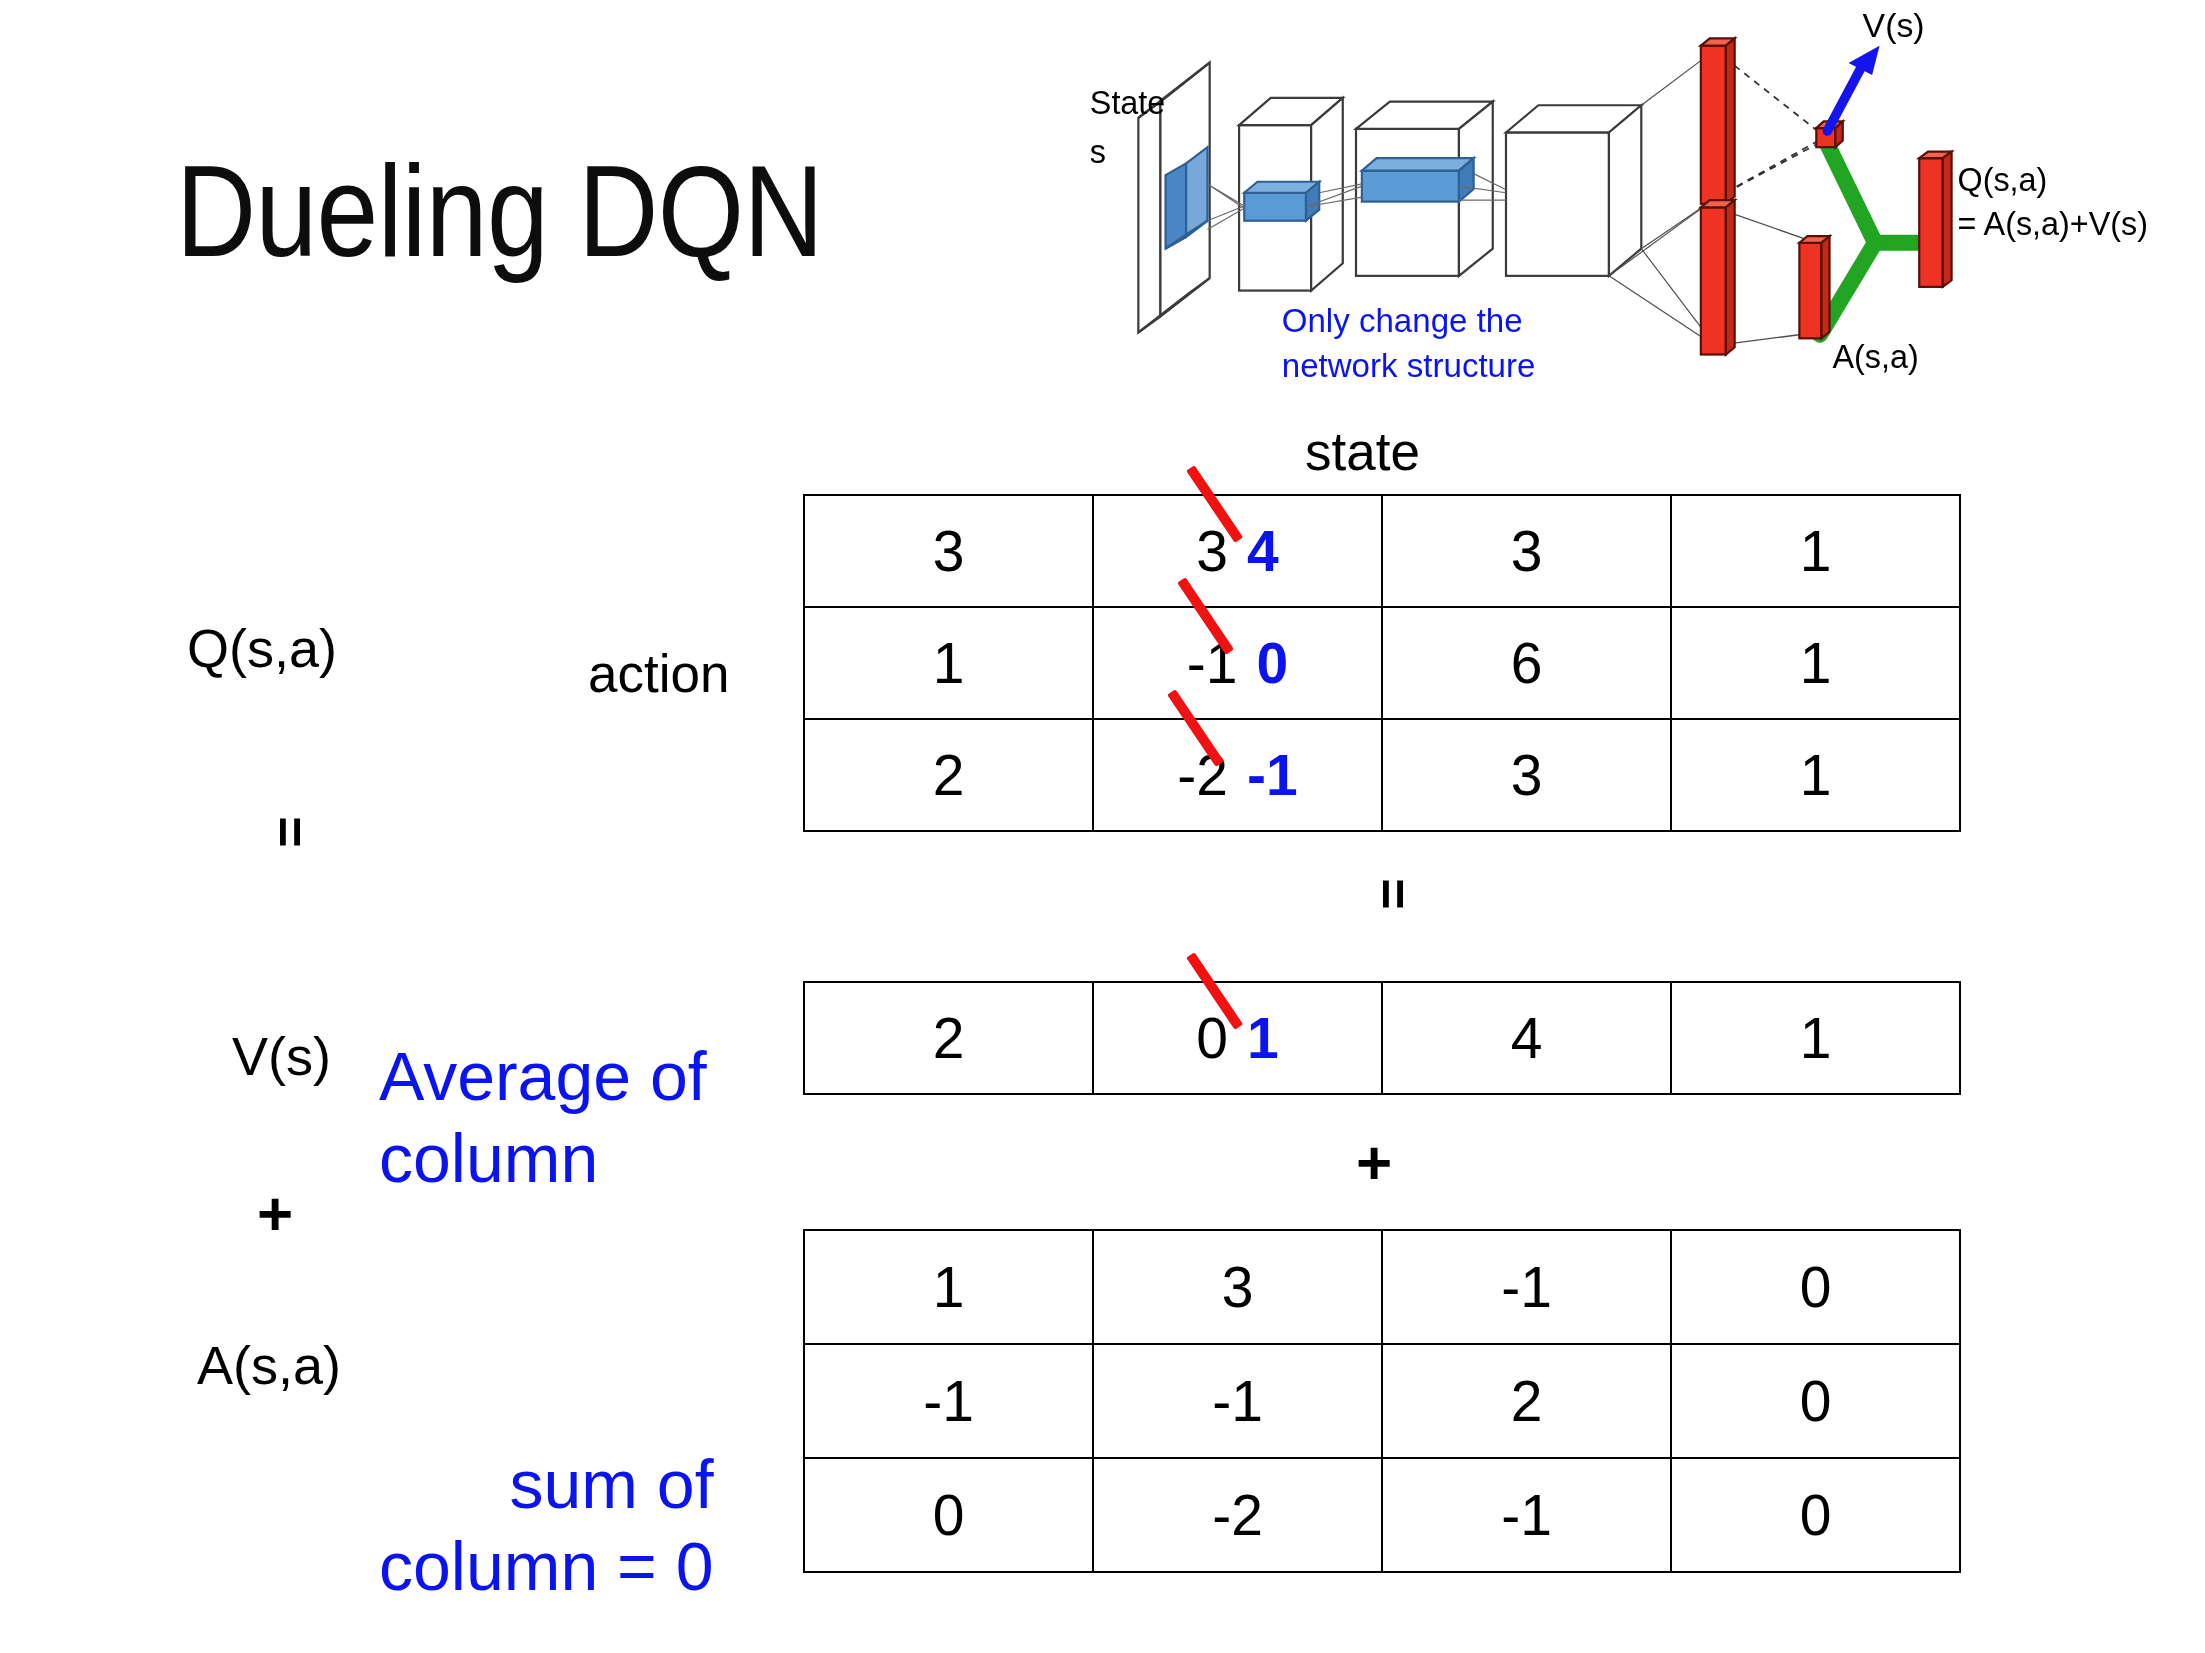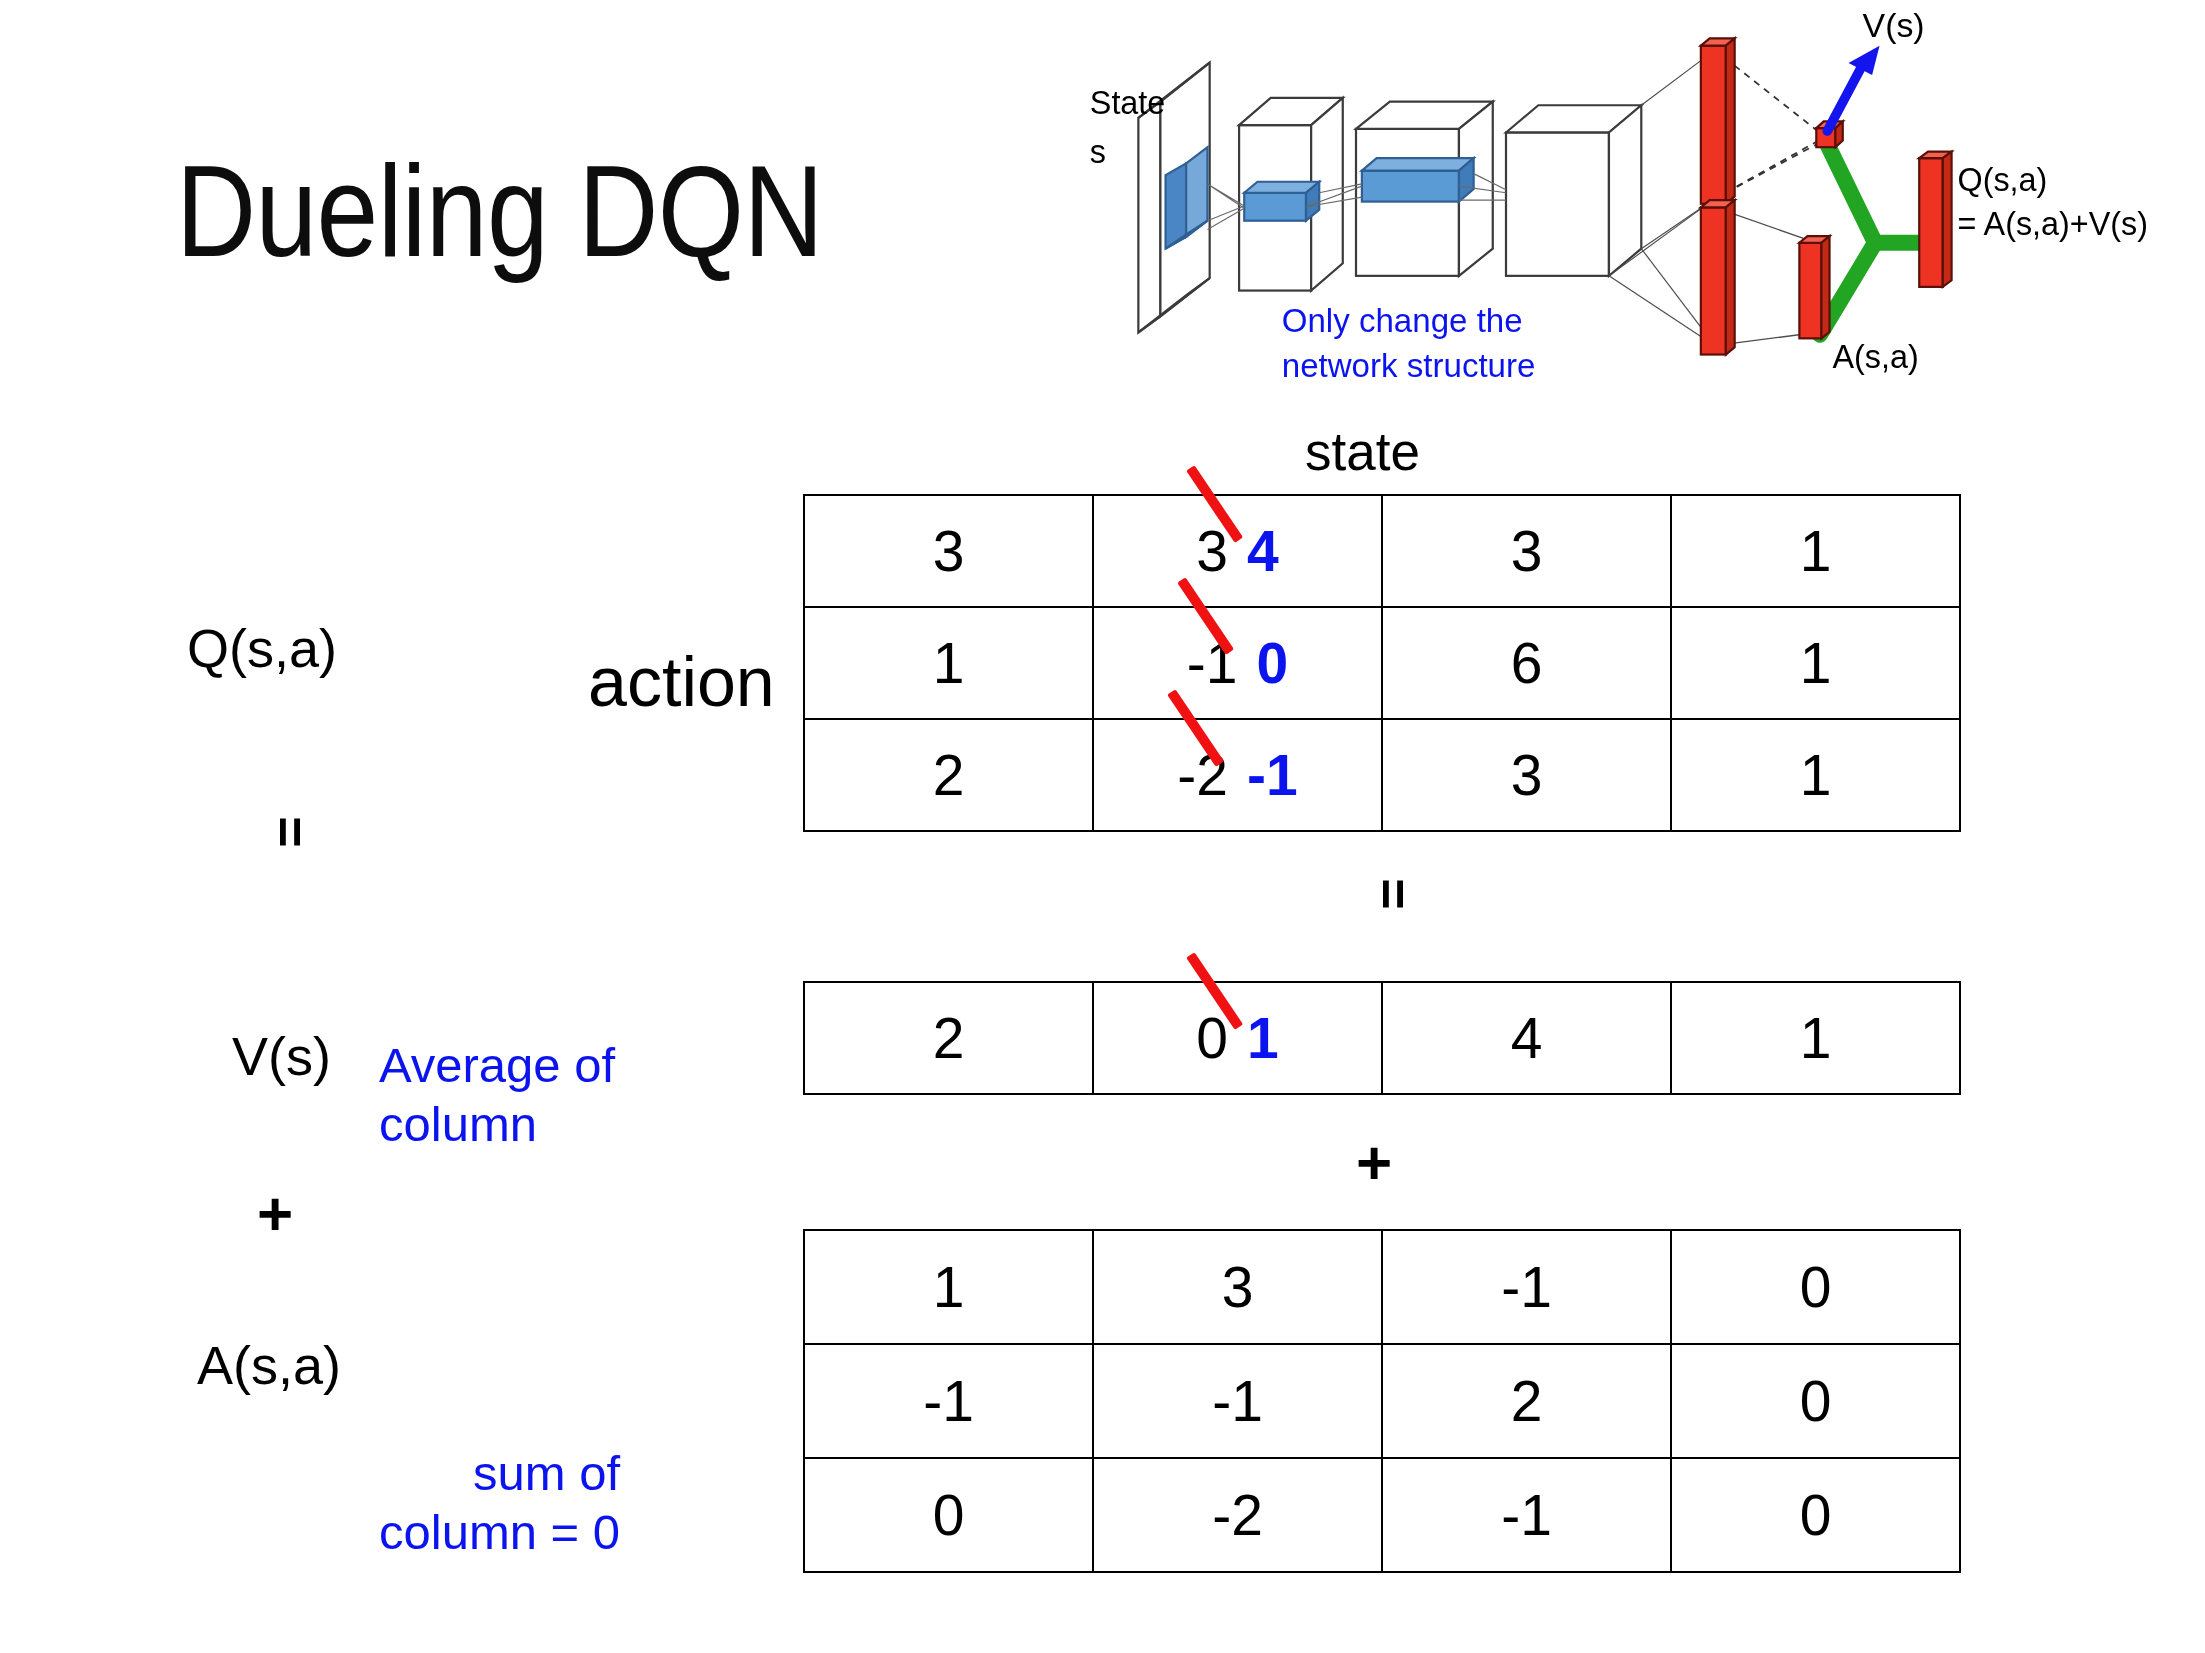--- a/index.html
+++ b/index.html
@@ -29,21 +29,21 @@
   
   .lab{
     font-size:54px;
     line-height:1;
     white-space:nowrap;
     color:#000;
   }
   #label-q{ left:187px; top:621px; }
   #label-v{ left:232px; top:1029px; }
   #label-a{ left:197px; top:1338px; }
-  #label-action{ left:588px; top:647px; font-size:70px;}
+  #label-action{ left:588px; top:647px; font-size:53px;}
   #label-state{ left:1305px; top:425px; font-size:53px;}
 
   
   .eq-rot{
     font-size:54px; line-height:1; font-weight:700;
     transform:rotate(90deg);
     transform-origin:center center;
     white-space:nowrap;
   }
   #eq-left{ left:250px; top:805px; width:81px; text-align:center;}
@@ -51,21 +51,21 @@
 
   .plus{
     font-size:62px; line-height:1; font-weight:700; white-space:nowrap;
   }
   #plus-left{ left:257px; top:1183px; }
   #plus-mid { left:1356px; top:1132px; }
 
   
   .blue-note{
     color:#0b14ef;
-    font-size:49px;
+    font-size:68px;
     line-height:1.2;
     white-space:pre-line;
   }
   #note-avg{ left:379px; top:1036px; }
   #note-sum{ left:379px; top:1444px;text-align:right; }
 
   
   .grid{ position:absolute; border-collapse:collapse; table-layout:fixed; }
   .grid td{
     border:2.2px solid #000;

